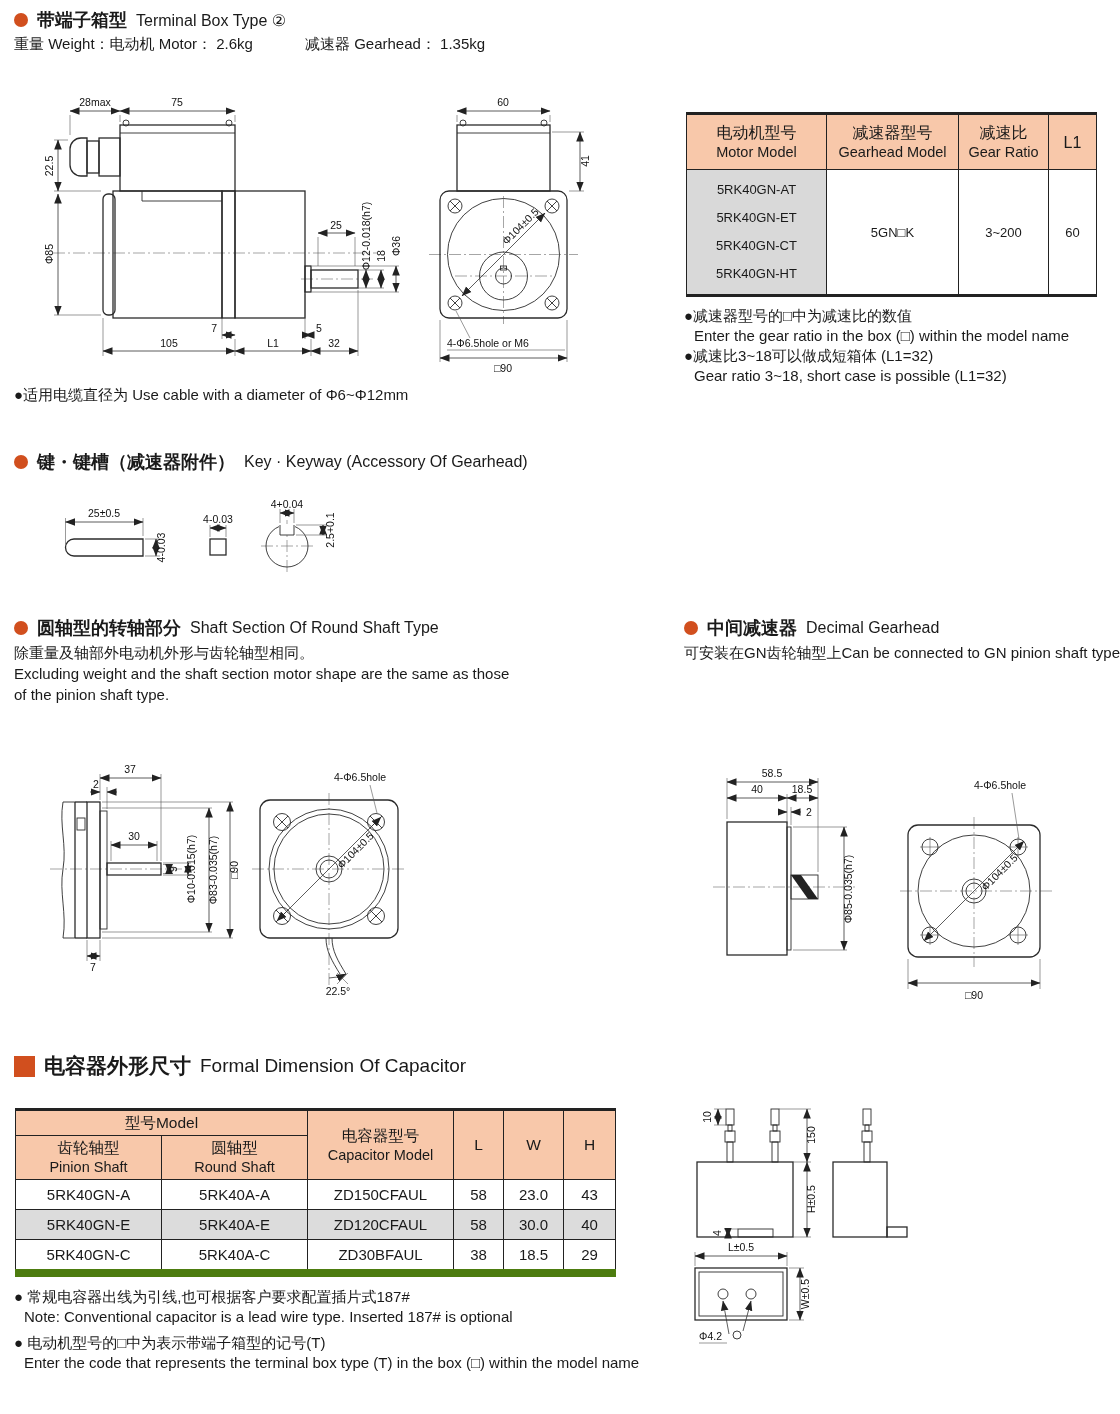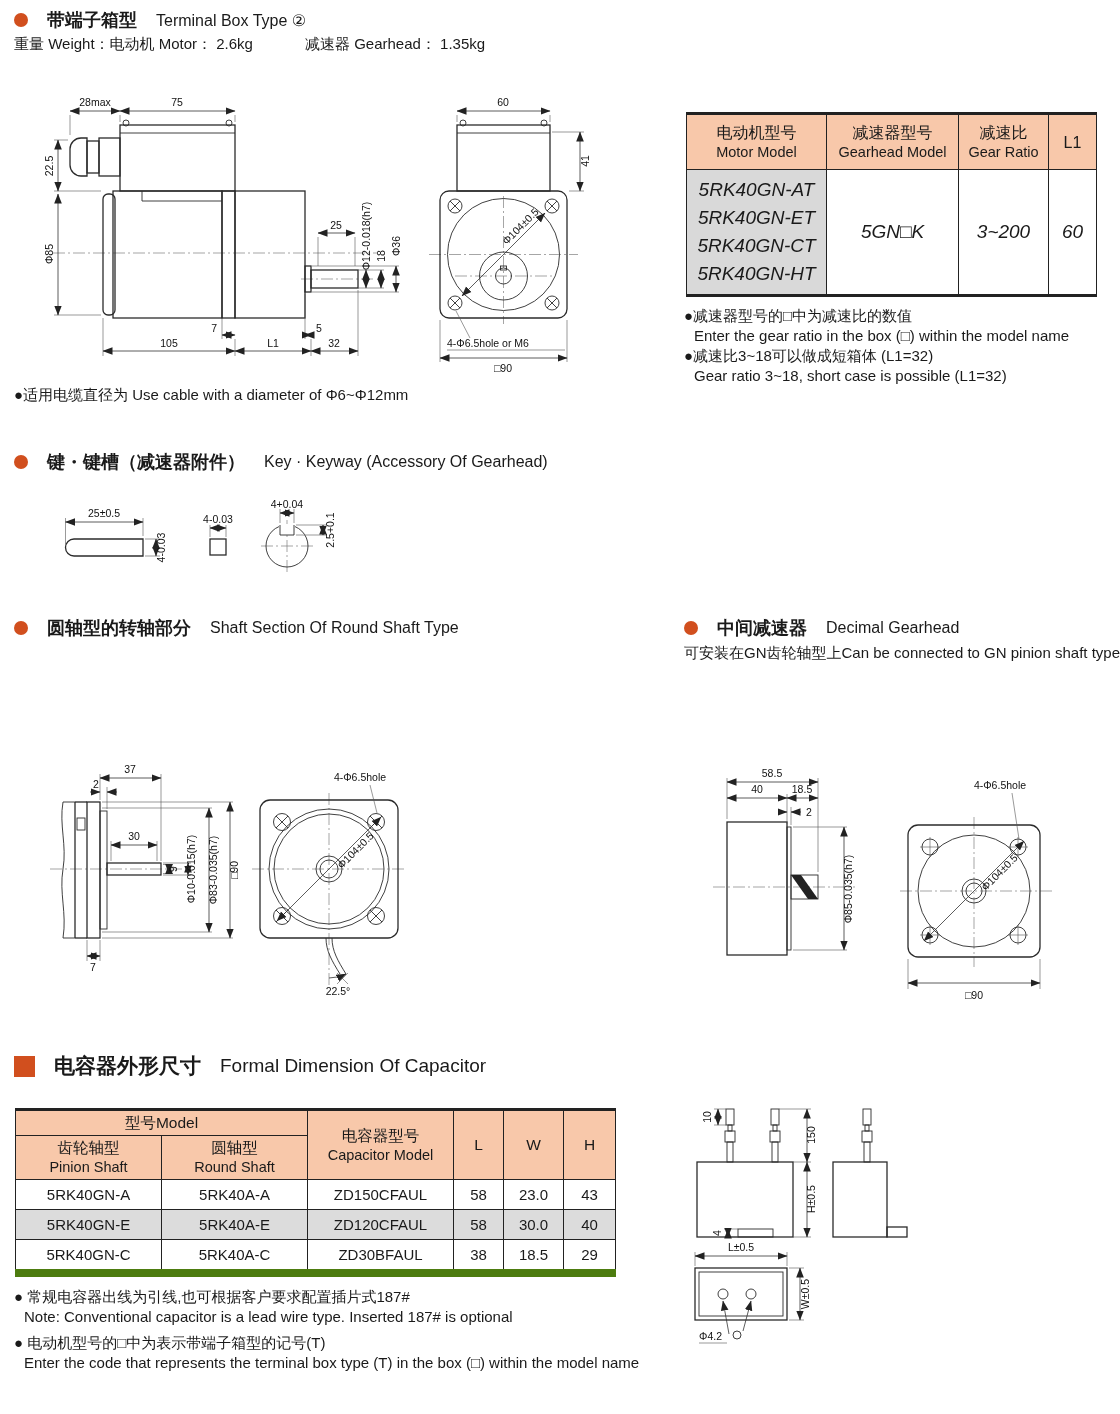--- a/index.html
+++ b/index.html
@@ -1,35 +1,35 @@
 <!DOCTYPE html>
 <html><head>
 <meta charset="utf-8">
 <style>
   html,body{margin:0;padding:0;background:#fff;}
   #page{position:relative;width:1120px;height:1414px;background:#fff;overflow:hidden;
         font-family:"Liberation Sans",sans-serif;color:#1a1a1a;}
   .abs{position:absolute;}
-  .sec{display:flex;align-items:center;gap:19px;}
+  .sec{display:flex;align-items:center;gap:9px;}
   .dot{width:14px;height:14px;border-radius:50%;background:#d14f1e;flex:0 0 auto;}
   .sqb{width:21px;height:21px;background:#d14f1e;flex:0 0 auto;}
   .t-cn{font-weight:bold;font-size:18px;white-space:nowrap;}
   .t-cn.big{font-size:21px;}
   .t-en{font-size:16px;white-space:nowrap;}
   .t-en.big{font-size:19px;}
   .txt15{font-size:15px;line-height:21px;white-space:nowrap;}
   .note-line{font-size:15px;line-height:20px;white-space:nowrap;}
   .ind{padding-left:10px;}
   table{border-collapse:collapse;table-layout:fixed;}
   .mtable{width:410px;border-top:3px solid #222;border-bottom:3px solid #222;text-align:center;}
   .mtable th,.mtable td{border:1px solid #222;}
   .mtable th{background:#f8c8aa;font-weight:normal;padding:7px 2px;}
   .mtable th .cn{font-size:16px;line-height:21px;}
   .mtable th .en{font-size:14.5px;line-height:19px;}
-  .mtable td{font-size:19px;height:122px;font-style:italic;}
+  .mtable td{font-size:13px;height:122px;}
   .mtable td.models{background:#d9d9d9;}
   .mtable td.models div{line-height:28px;}
   .ctable{width:600px;border-top:3px solid #222;border-bottom:8px solid #4d7c0f;text-align:center;}
   .ctable th,.ctable td{border:1px solid #222;}
   .ctable th{background:#f8c8aa;font-weight:normal;padding:2px;}
   .ctable th .cn{font-size:15.5px;line-height:20px;}
   .ctable th .en{font-size:14.5px;line-height:19px;}
   .ctable td{font-size:15px;height:27px;}
   .ctable tr.alt td{background:#dcdcdc;}
   
@@ -253,20 +253,25 @@
     <line class="ext" x1="271" y1="53" x2="302" y2="53"></line>
     <line class="dim" marker-start="url(#ma)" marker-end="url(#ma)" x1="298" y1="43" x2="298" y2="53"></line>
     <text class="dt" transform="rotate(-90 309 48)" x="309" y="48" text-anchor="middle">2.5+0.1</text>
   </svg>
 
   <div class="abs sec" style="left:14px;top:616px">
     <div class="dot"></div>
     <span class="t-cn">圆轴型的转轴部分</span>
     <span class="t-en">Shaft Section Of Round Shaft Type</span>
   </div>
+  <div class="abs" style="left:14px;top:642px">
+    <div class="txt15">除重量及轴部外电动机外形与齿轮轴型相同。</div>
+    <div class="txt15">Excluding weight and the shaft section motor shape are the same as those</div>
+    <div class="txt15">of the pinion shaft type.</div>
+  </div>
 
   <div class="abs sec" style="left:684px;top:616px">
     <div class="dot"></div>
     <span class="t-cn">中间减速器</span>
     <span class="t-en">Decimal Gearhead</span>
   </div>
   <div class="abs" style="left:684px;top:642px">
     <div class="txt15">可安装在GN齿轮轴型上Can be connected to GN pinion shaft type</div>
   </div>
 

